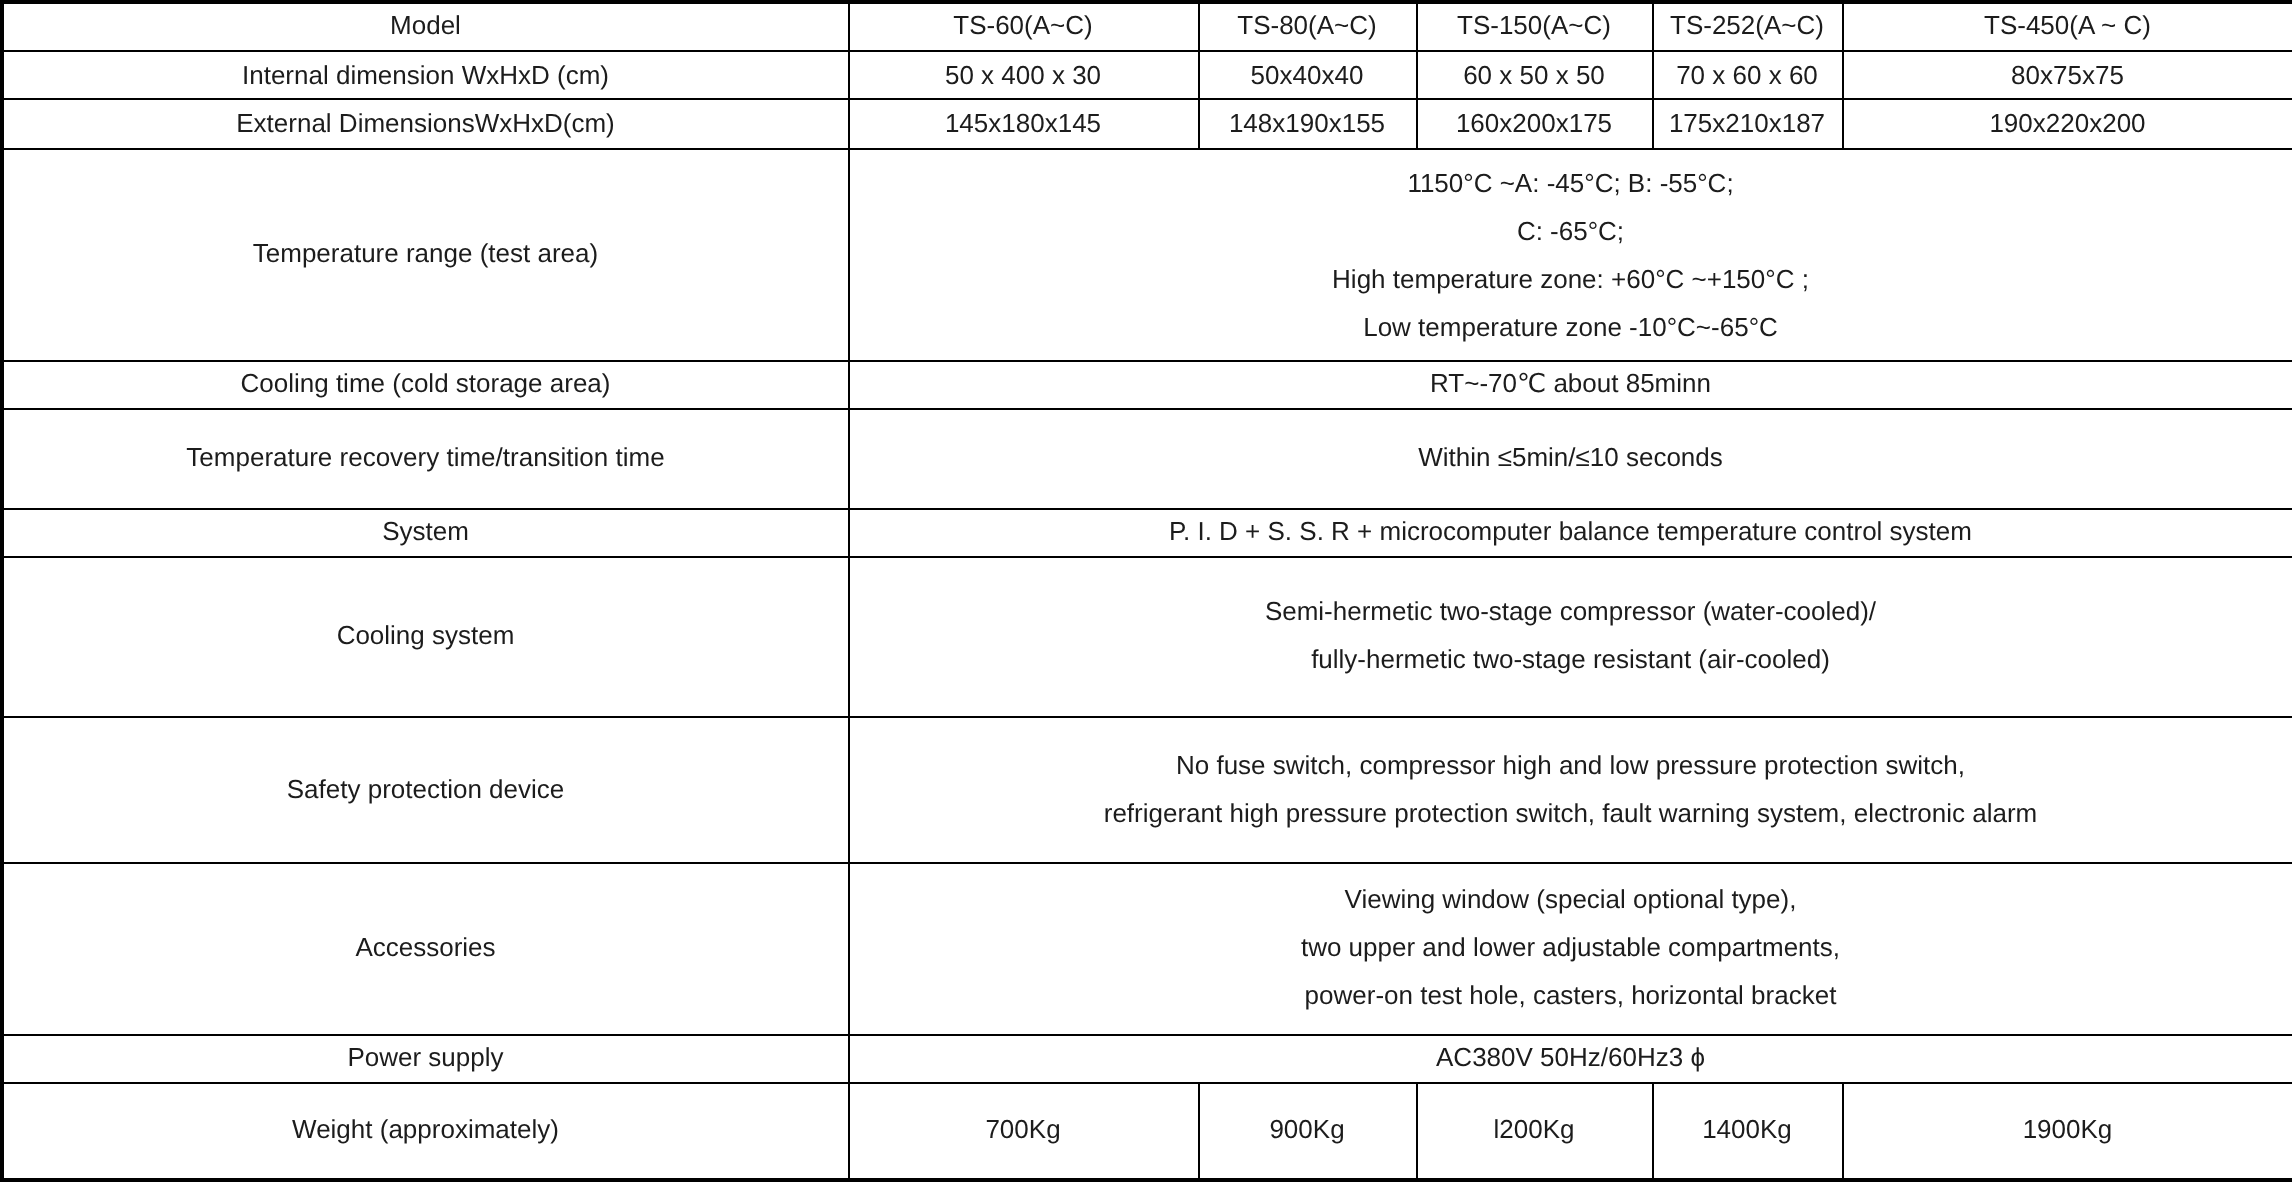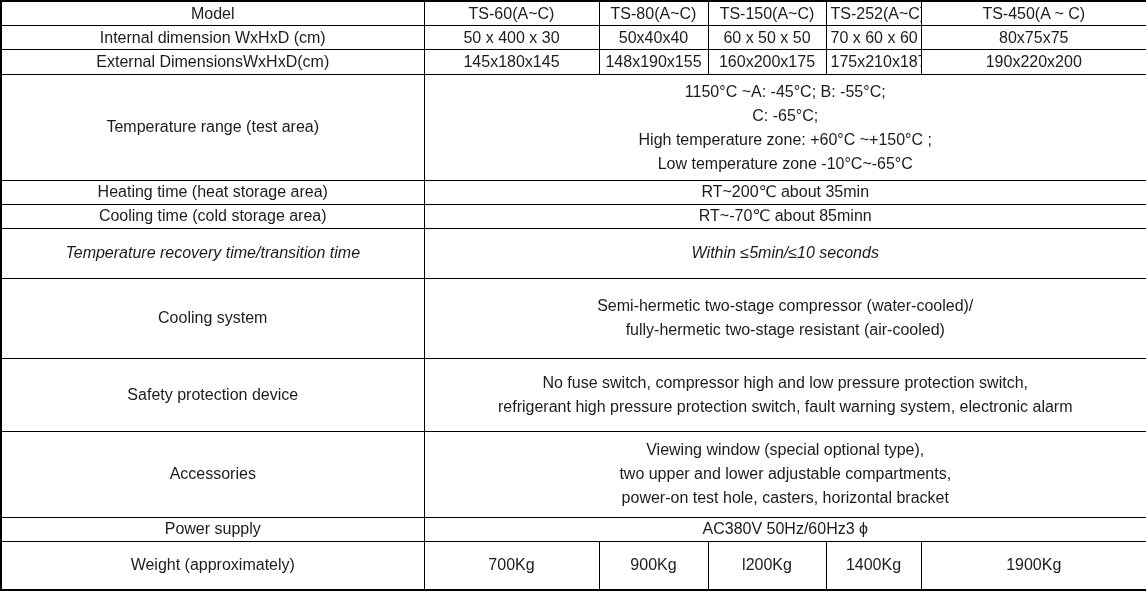--- a/index.html
+++ b/index.html
@@ -16,31 +16,31 @@
     table-layout: fixed;
     width: 1146px;
     height: 591px;
     border: 2px solid #000;
   }
   table.spec td {
     border: 1px solid #000;
     text-align: center;
     vertical-align: middle;
     padding: 0 4px;
-    font-size: 16px;
+    font-size: 13px;
     line-height: 1.28;
     overflow: hidden;
     white-space: nowrap;
   }
   table.spec td.wrap { white-space: normal; }
   
   tr.r-h23  { height: 23px; }
   tr.r-h22  { height: 22px; }
   tr.r-h97  { height: 97px; }
-  tr.r-h46  { height: 46px; font-style: italic; }
+  tr.r-h46  { height: 46px; }
   tr.r-h74  { height: 74px; margin-top: 33px; }
   tr.r-h67  { height: 67px; }
   tr.r-h79  { height: 79px; }
   tr.r-h28  { height: 45px; }
   td .line { line-height: 24px; }
 </style>
 </head>
 <body>
 
 <table class="spec">
@@ -84,37 +84,37 @@
   <tr class="r-h97">
     <td class="wrap">Temperature range (test area)</td>
     <td class="wrap" colspan="5">
       <div class="line">1150°C ~A: -45°C; B: -55°C;</div>
       <div class="line">C: -65°C;</div>
       <div class="line">High temperature zone: +60°C ~+150°C ;</div>
       <div class="line">Low temperature zone -10°C~-65°C</div>
     </td>
   </tr>
 
-  <tr class="r-h22">
-    <td>Heating time (heat storage area)</td>
-    <td colspan="5">RT~200℃ about 35min</td>
-  </tr>
 
   <tr class="r-h22">
     <td>Cooling time (cold storage area)</td>
     <td colspan="5">RT~-70℃ about 85minn</td>
   </tr>
 
   <tr class="r-h46">
     <td>Temperature recovery time/transition time</td>
     <td colspan="5">Within ≤5min/≤10 seconds</td>
   </tr>
 
 
 
+  <tr class="r-h22">
+    <td>System</td>
+    <td colspan="5">P. I. D + S. S. R + microcomputer balance temperature control system</td>
+  </tr>
 
   <tr class="r-h74">
     <td>Cooling system</td>
     <td class="wrap" colspan="5">
       <div class="line">Semi-hermetic two-stage compressor (water-cooled)/</div>
       <div class="line">fully-hermetic two-stage resistant (air-cooled)</div>
     </td>
   </tr>
 
   <tr class="r-h67">

